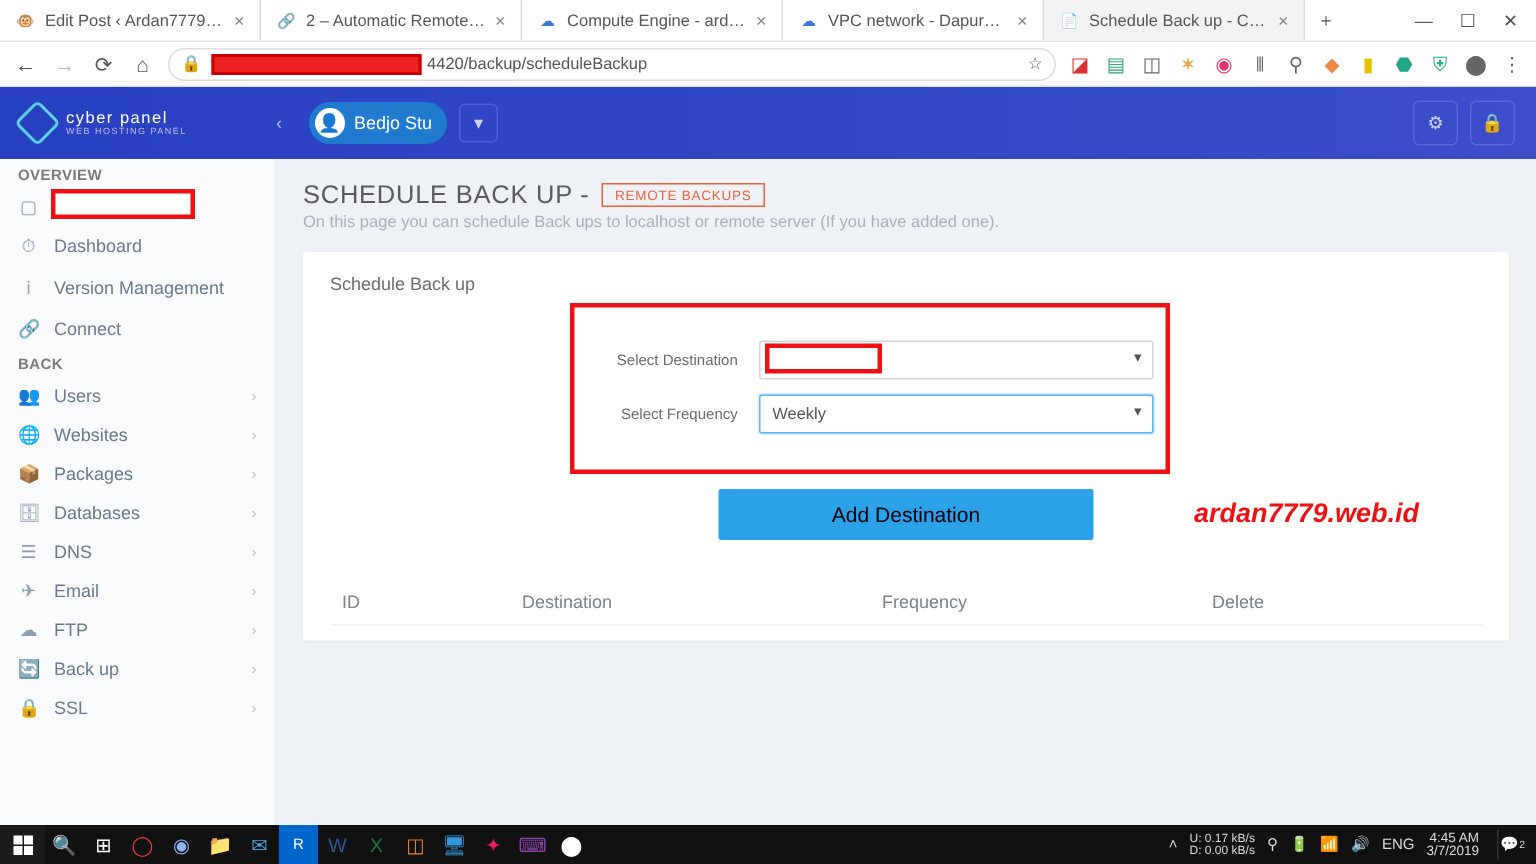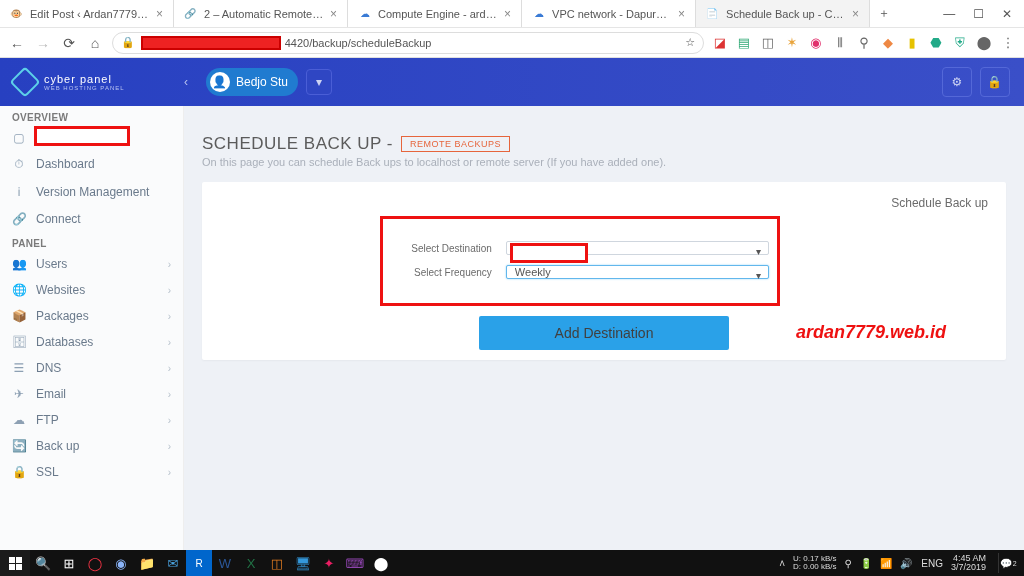--- a/index.html
+++ b/index.html
@@ -34,35 +34,35 @@
   .hdr-spacer { flex:1;}
   .hdr-btn { width:30px; height:30px; border:1px solid #5468d8; border-radius:4px; display:flex; align-items:center; justify-content:center; margin-left:8px; color:#cdd3f3;}
   
   .shell { display:flex; height:calc(576px - 28px - 30px - 48px - 26px); }
   .sidebar { width:184px; background:#fafbfc; border-right:1px solid #eee; overflow:hidden; font-size:12px; color:#6a7a8c;}
   .side-section { padding:6px 12px 2px; font-size:10px; font-weight:700; color:#7a7a7a; letter-spacing:.3px;}
   .side-item { display:flex; align-items:center; gap:10px; padding:6px 12px; color:#6a7a8c; position:relative;}
   .side-item .ico { width:14px; text-align:center; color:#8da0b3; font-size:12px;}
   .side-item .chev { margin-left:auto; color:#b7c1cc; font-size:10px;}
   .side-redbox { position:absolute; left:34px; top:1px; width:96px; height:20px; border:3px solid #e11; background:#fff;}
-  .main { flex:1; background:#eef1f6; padding:28px 18px 8px; overflow:hidden;}
+  .main { flex:1; background:#eef1f6; padding:14px 18px 8px; overflow:hidden;}
   .page-title { font-size:17px; font-weight:300; color:#5b5b5b; letter-spacing:.5px; display:flex; align-items:center; gap:8px;}
   .badge-remote { border:1px solid #e6653c; color:#e6653c; font-size:9px; padding:2px 8px; letter-spacing:.5px;}
   .page-sub { font-size:11px; color:#aab0ba; margin-top:2px;}
   .card { background:#fff; margin-top:14px; padding:14px 18px 10px; border-radius:2px; box-shadow:0 1px 2px rgba(0,0,0,.04);}
-  .card-title { font-size:12px; color:#6b6b6b; margin-bottom:6px;text-align:right;}
+  .card-title { font-size:12px; color:#6b6b6b; margin-bottom:6px;}
   .highlight-box { border:3px solid #e11; margin:6px 0 10px 160px; width:400px; padding:12px 8px 14px;}
   .form-row { display:flex; align-items:center; margin:10px 0;}
   .form-label { width:150px; text-align:right; padding-right:14px; color:#6b6b6b; font-size:10px;}
   .sel-wrap { position:relative; width:355px;}
-  .sel { width:100%; height:14px; border:1px solid #cfd6de; border-radius:2px; background:#fff; font-size:11px; padding:0 22px 0 8px; color:#555; appearance:none;}
+  .sel { width:100%; height:26px; border:1px solid #cfd6de; border-radius:2px; background:#fff; font-size:11px; padding:0 22px 0 8px; color:#555; appearance:none;}
   .sel.blue { border:1px solid #62b7ec; box-shadow:0 0 2px #8fd0f7;}
   .sel-wrap::after { content:"▾"; position:absolute; right:8px; top:5px; color:#555; font-size:10px; pointer-events:none;}
   .mini-red { position:absolute; left:4px; top:2px; width:78px; height:20px; border:3px solid #e11; background:#fff;}
-  .btn-primary { display:block; margin:8px auto 0; width:250px; height:34px; background:#2aa1e8; color:#404040; border:none; border-radius:2px; font-size:14px;}
+  .btn-primary { display:block; margin:8px auto 0; width:250px; height:34px; background:#2aa1e8; color:#000000; border:none; border-radius:2px; font-size:14px;}
   .watermark { position:absolute; right:60px; color:#e11; font-style:italic; font-weight:700; font-size:18px; margin-top:-28px;}
   .tbl-head { display:flex; color:#7a828c; font-size:12px; padding:34px 8px 8px; border-bottom:1px solid #eef1f6;}
   .tbl-head div:nth-child(1){width:120px;}
   .tbl-head div:nth-child(2){width:240px;}
   .tbl-head div:nth-child(3){width:200px;}
   .tbl-head div:nth-child(4){flex:1; text-align:left; padding-left:20px;}
   
   .taskbar { height:26px; background:#111; display:flex; align-items:center; color:#fff; font-size:10px;}
   .taskbar .start { width:30px; height:26px; background:#1b1b1b; display:flex; align-items:center; justify-content:center;}
   .win-logo { display:grid; grid-template-columns:6px 6px; grid-template-rows:6px 6px; gap:1px;}
@@ -179,21 +179,21 @@
     </div>
     <div class="side-item">
       <span class="ico">ℹ</span>
       <span>Version Management</span>
     </div>
     <div class="side-item">
       <span class="ico">🔗</span>
       <span>Connect</span>
     </div>
 
-    <div class="side-section">PANEL</div>
+    <div class="side-section">BACK</div>
     <div class="side-item">
         <span class="ico">👥</span>
         <span>Users</span>
         <span class="chev">›</span>
       </div>
     <div class="side-item">
         <span class="ico">🌐</span>
         <span>Websites</span>
         <span class="chev">›</span>
       </div>
@@ -259,20 +259,26 @@
             <select class="sel blue">
               <option>Weekly</option>
             </select>
           </div>
         </div>
       </div>
 
       <button class="btn-primary">Add Destination</button>
       <div class="watermark">ardan7779.web.id</div>
 
+      <div class="tbl-head">
+        <div>ID</div>
+        <div>Destination</div>
+        <div>Frequency</div>
+        <div>Delete</div>
+      </div>
     </div>
   </div>
 </div>
 
 <div class="taskbar">
   <div class="start">
     <div class="win-logo">
         <span></span>
         <span></span>
         <span></span>

